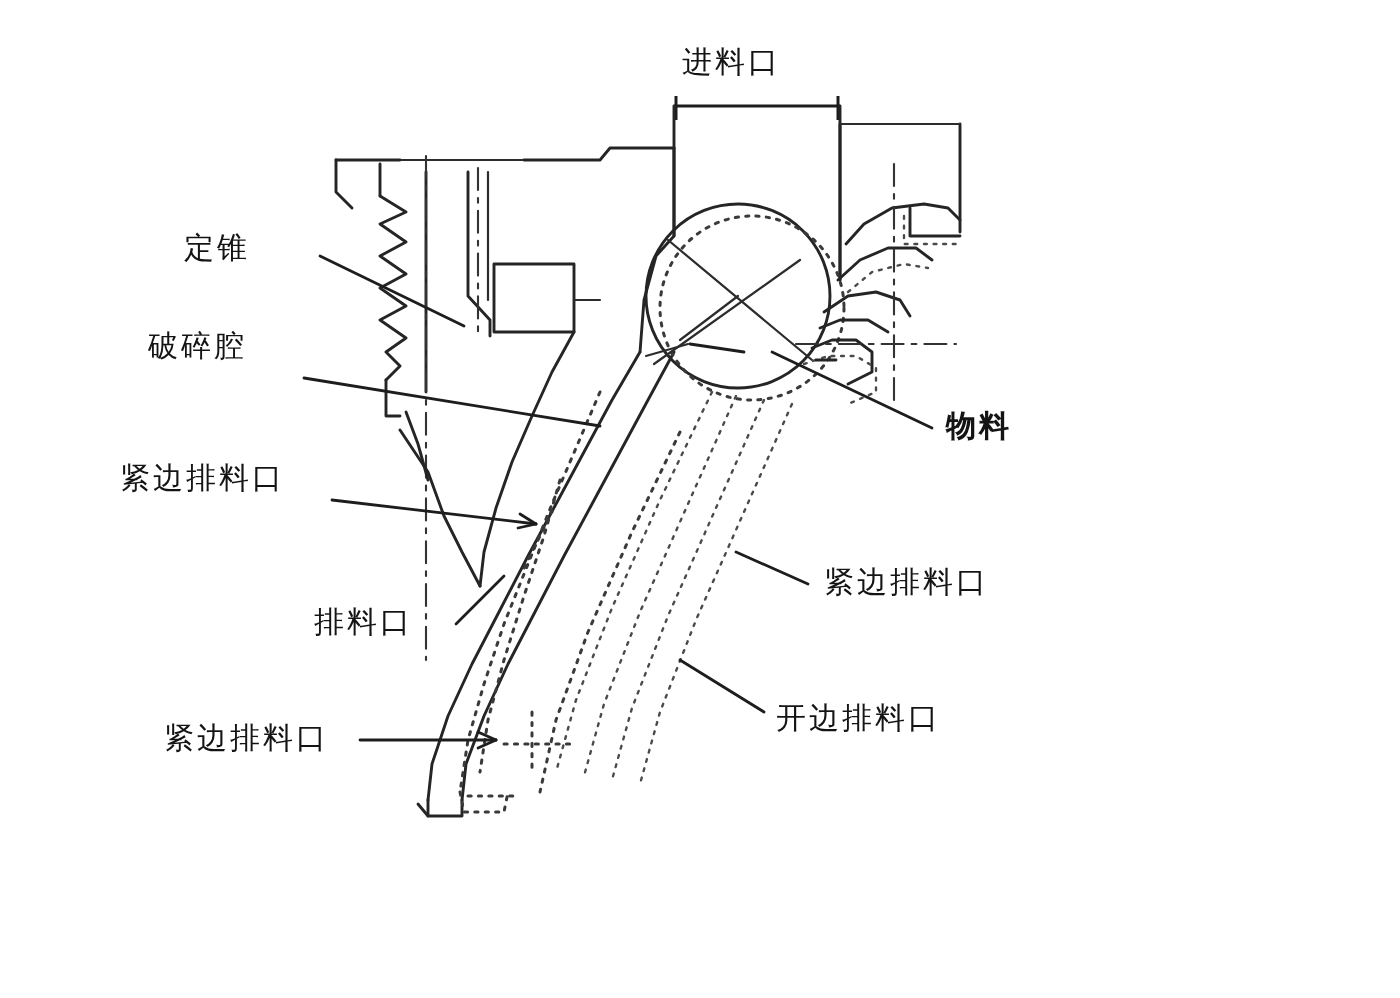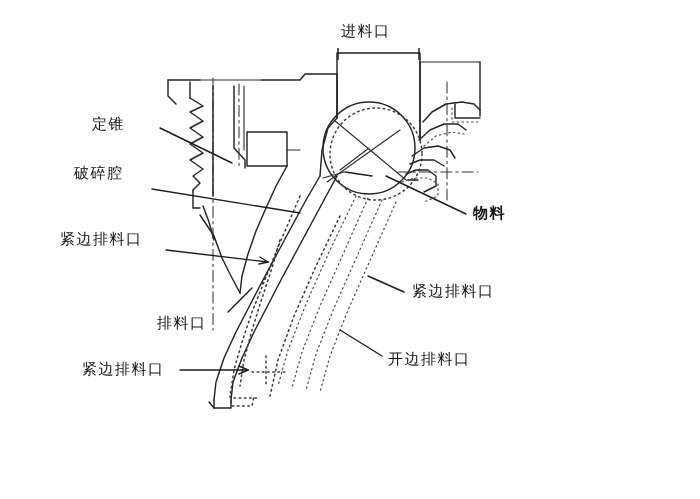--- a/index.html
+++ b/index.html
@@ -214,21 +214,21 @@
   </svg>
 
   <div class="lbl" style="left:341px; top:24px;">进料口</div>
 
   <div class="lbl" style="left:92px; top:117px;">定锥</div>
 
   <div class="lbl" style="left:74px; top:166px;">破碎腔</div>
 
   <div class="lbl" style="left:60px; top:232px;">紧边排料口</div>
 
-  <div class="lbl" style="left:157px; top:316px;">排料口</div>
+  <div class="lbl" style="left:157px; top:304px;">排料口</div>
 
   <div class="lbl" style="left:82px; top:362px;">紧边排料口</div>
 
   <div class="lbl" style="left:473px; top:206px;font-weight:bold;">物料</div>
 
   <div class="lbl" style="left:412px; top:284px;">紧边排料口</div>
 
   <div class="lbl" style="left:388px; top:352px;text-align:center;">开边排料口</div>
 
 </div>

